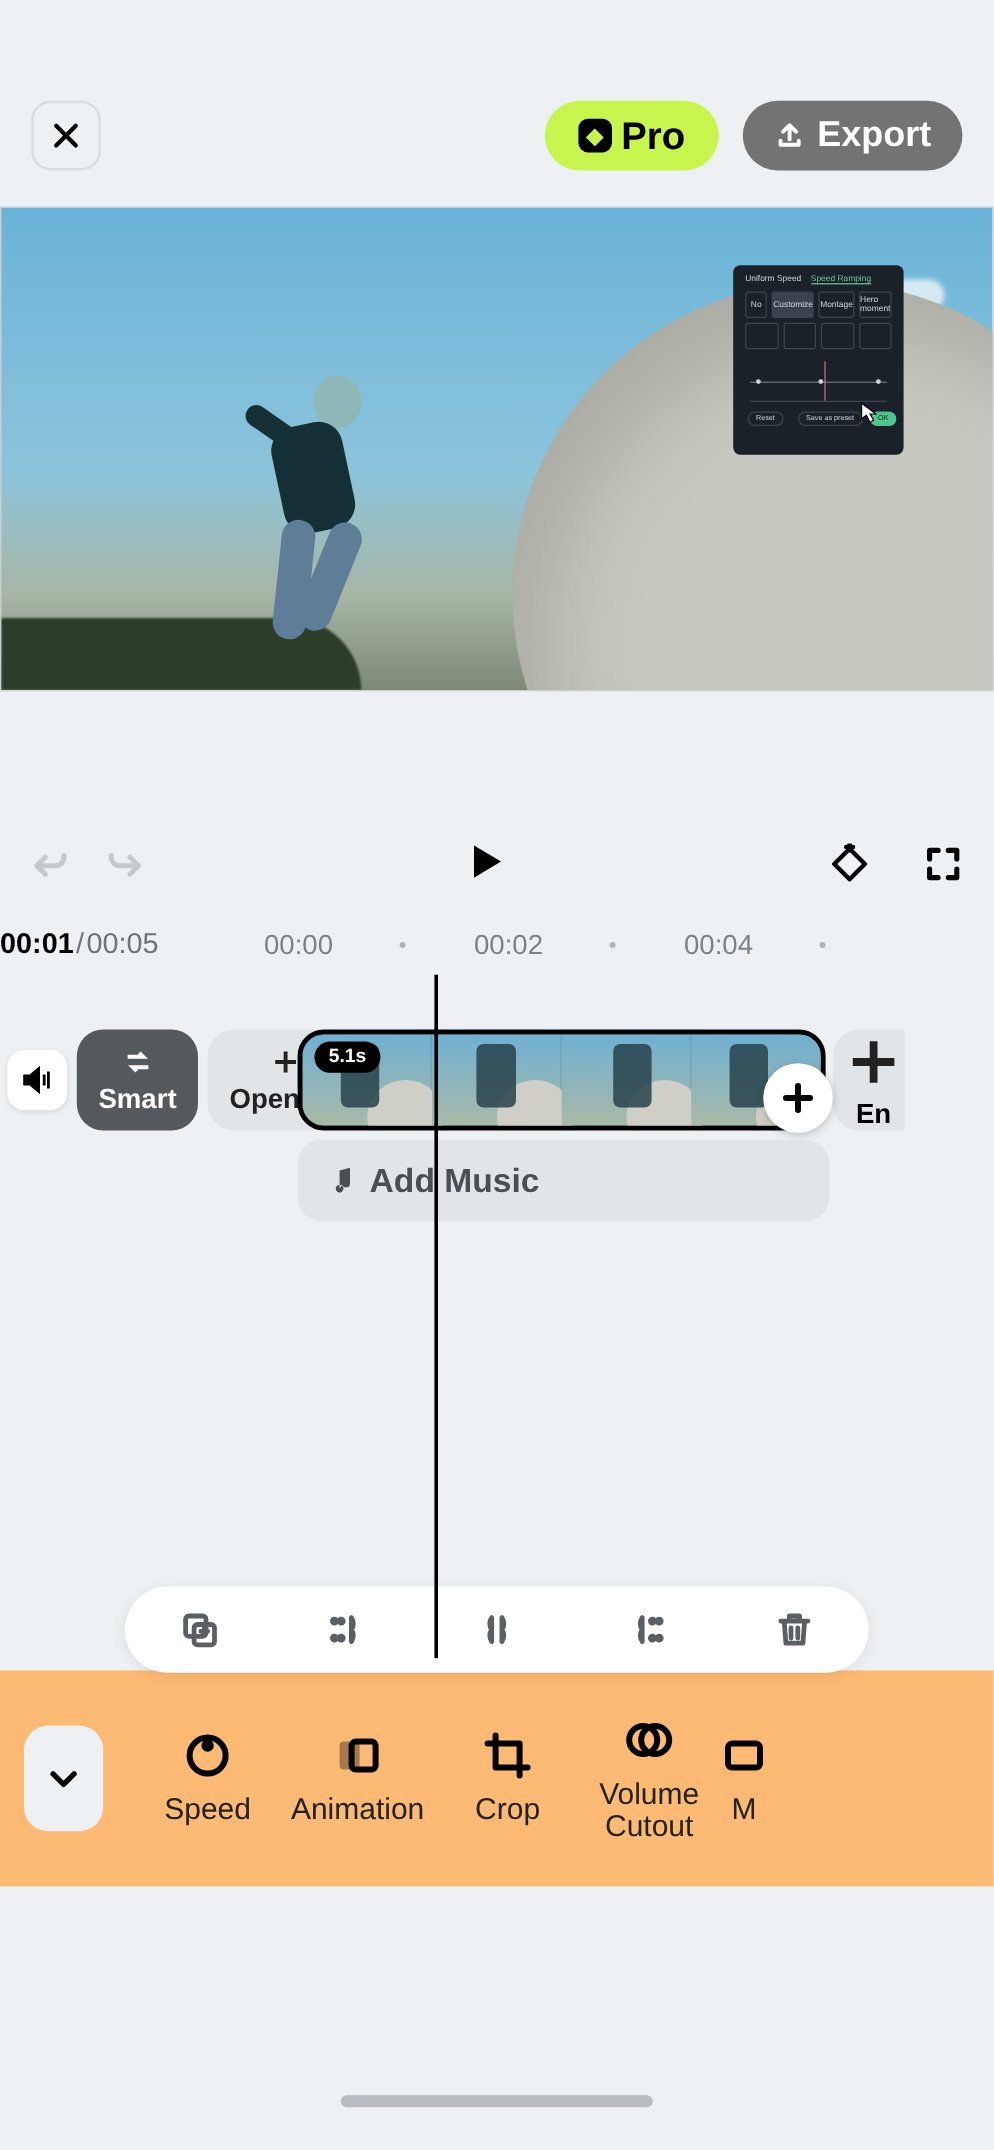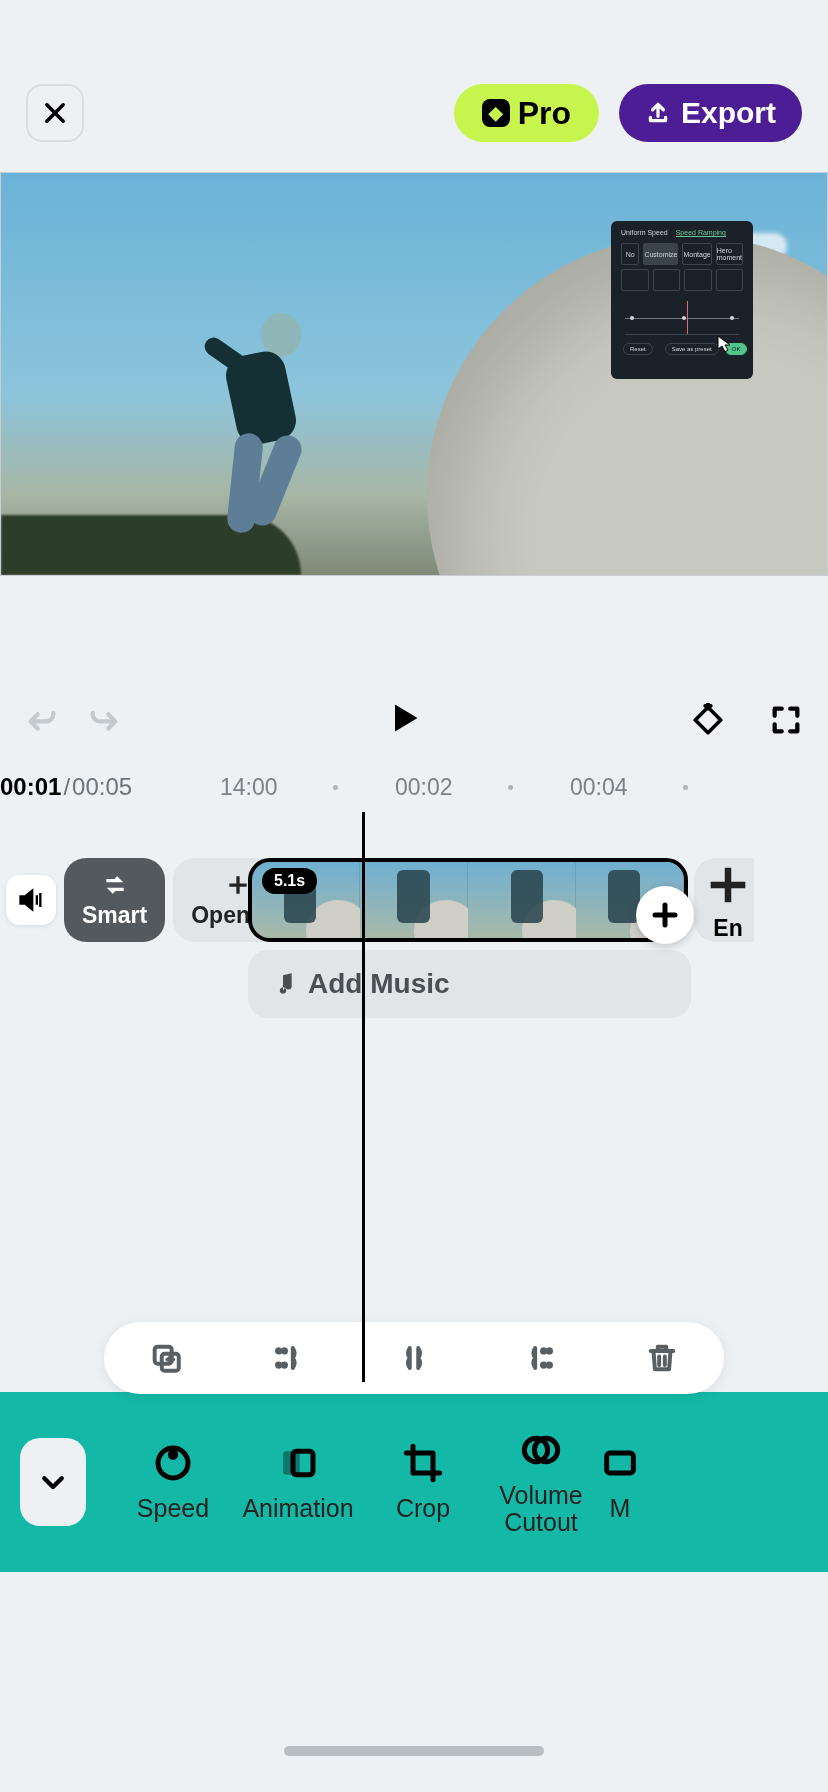--- a/index.html
+++ b/index.html
@@ -6,21 +6,21 @@
   html, body { width: 828px; height: 1792px; background: #eef1f3; font-family: -apple-system, Helvetica, Arial, sans-serif; overflow: hidden; }
 
   
   .topbar { position: absolute; top: 84px; left: 0; right: 0; height: 58px; display: flex; align-items: center; padding: 0 26px; }
   .close-btn { width: 58px; height: 58px; border: 2px solid #dadde0; border-radius: 16px; background: #fff0; display:flex; align-items:center; justify-content:center; cursor:pointer;}
   .close-btn svg { width: 28px; height: 28px; stroke:#000; stroke-width:3; stroke-linecap:round; }
   .spacer { flex:1; }
   .pro-btn { height: 58px; padding: 0 28px; background:#c7f54e; border-radius: 30px; display:flex; align-items:center; gap:8px; font-size:32px; font-weight:700; cursor:pointer;}
   .pro-btn .blob { width:28px; height:28px; background:#000; border-radius:8px; display:flex; align-items:center; justify-content:center;}
   .pro-btn .blob span{ color:#c7f54e; font-size:18px; line-height:1;}
-  .export-btn { height:58px; padding:0 26px; margin-left:20px; background:#4c1d95; color:#fff; border-radius:30px; display:flex; align-items:center; gap:10px; font-size:30px; font-weight:700; cursor:pointer;}
+  .export-btn { height:58px; padding:0 26px; margin-left:20px; background:#737373; color:#fff; border-radius:30px; display:flex; align-items:center; gap:10px; font-size:30px; font-weight:700; cursor:pointer;}
   .export-btn svg{ width:26px; height:26px; fill:none; stroke:#fff; stroke-width:3; stroke-linecap:round; stroke-linejoin:round;}
 
   
   .preview { position:absolute; top:172px; left:0; right:0; height:404px; background: linear-gradient(180deg,#6ab3d8 0%, #8cc4db 55%, #a7b6a5 80%, #7e8977 100%); border:1px solid #c9ced2; overflow:hidden;}
   .dome { position:absolute; right:-120px; bottom:-180px; width:520px; height:520px; background:#c7c8bf; border-radius:50%; box-shadow: inset 30px 40px 80px rgba(0,0,0,.15);}
   .cloud1{ position:absolute; right:120px; top:120px; width:160px; height:40px; background:#f5f9fb; border-radius:30px; filter:blur(2px); opacity:.9;}
   .cloud2{ position:absolute; right:40px; top:60px; width:100px; height:26px; background:#eef6fa; border-radius:20px; filter:blur(2px); opacity:.8;}
   .bushes{ position:absolute; left:0; bottom:0; width:300px; height:60px; background:#2c3d2a; border-radius:0 60px 0 0; filter:blur(1px);}
   .skater{ position:absolute; left:170px; top:80px; width:200px; height:280px;}
   .skater .torso{ position:absolute; left:60px; top:100px; width:60px; height:90px; background:#143034; border-radius:20px; transform:rotate(-12deg);}
@@ -94,21 +94,21 @@
 
   .music{ position:absolute; top:138px; left:248px; width:443px; height:68px; background:#e1e5e8; border-radius:20px; display:flex; align-items:center; gap:12px; padding:0 22px; font-size:28px; font-weight:700; color:#4a4f53; cursor:pointer;}
   .music svg{ width:26px; height:26px; fill:#4a4f53;}
 
   
   .clipbar{ position:absolute; bottom:398px; left:104px; right:104px; height:72px; background:#fff; border-radius:36px; box-shadow:0 2px 12px rgba(0,0,0,.08); display:flex; align-items:center; justify-content:space-around; z-index:40;}
   .clipbar .cbtn{ width:54px; height:54px; display:flex; align-items:center; justify-content:center; cursor:pointer;}
   .clipbar .cbtn svg{ width:34px; height:34px; fill:none; stroke:#5a5f63; stroke-width:2.8; stroke-linecap:round; stroke-linejoin:round;}
 
   
-  .bottombar{ position:absolute; bottom:220px; left:0; right:0; height:180px; background:#14b8a6; display:flex; align-items:center; padding:0 16px 0 20px; overflow:hidden;}
+  .bottombar{ position:absolute; bottom:220px; left:0; right:0; height:180px; background:#fdba74; display:flex; align-items:center; padding:0 16px 0 20px; overflow:hidden;}
   .collapse{ width:66px; height:88px; background:#eef1f3; border-radius:20px; display:flex; align-items:center; justify-content:center; margin-right:28px; cursor:pointer; flex-shrink:0;}
   .collapse svg{ width:30px; height:30px; stroke:#000; stroke-width:3.5; fill:none; stroke-linecap:round; stroke-linejoin:round;}
   .tool{ flex:0 0 auto; width:118px; display:flex; flex-direction:column; align-items:center; gap:10px; cursor:pointer;}
   .tool.wide{ width:132px;}
   .tool .ic{ width:44px; height:44px; display:flex; align-items:center; justify-content:center;}
   .tool .ic svg{ width:40px; height:40px; fill:none; stroke:#000; stroke-width:3; stroke-linecap:round; stroke-linejoin:round;}
   .tool .lbl{ font-size:25px; font-weight:500; color:#222; text-align:center; line-height:1.1;}
   .tool.cut{ width:40px; overflow:hidden;}
 
   .homebar{ position:absolute; bottom:36px; left:50%; transform:translateX(-50%); width:260px; height:10px; background:#b8bdc1; border-radius:6px;}
@@ -213,21 +213,21 @@
         <path d="M4 9 V4 H9 M15 4 H20 V9 M20 15 V20 H15 M9 20 H4 V15"></path>
       </svg>
   </div>
 </div>
 
 <div class="ruler">
   <span class="cur">00:01</span>
     <span class="sep">/</span>
     <span>00:05</span>
   <div class="marks">
-    <span class="mark" style="left:0px">14:00</span>
+    <span class="mark" style="left:0px">00:00</span>
     <span class="dot" style="left:113px"></span>
     <span class="mark" style="left:175px">00:02</span>
     <span class="dot" style="left:288px"></span>
     <span class="mark" style="left:350px">00:04</span>
     <span class="dot" style="left:463px"></span>
   </div>
 </div>
 
 <div class="timeline-wrap">
   <div class="triprow">

